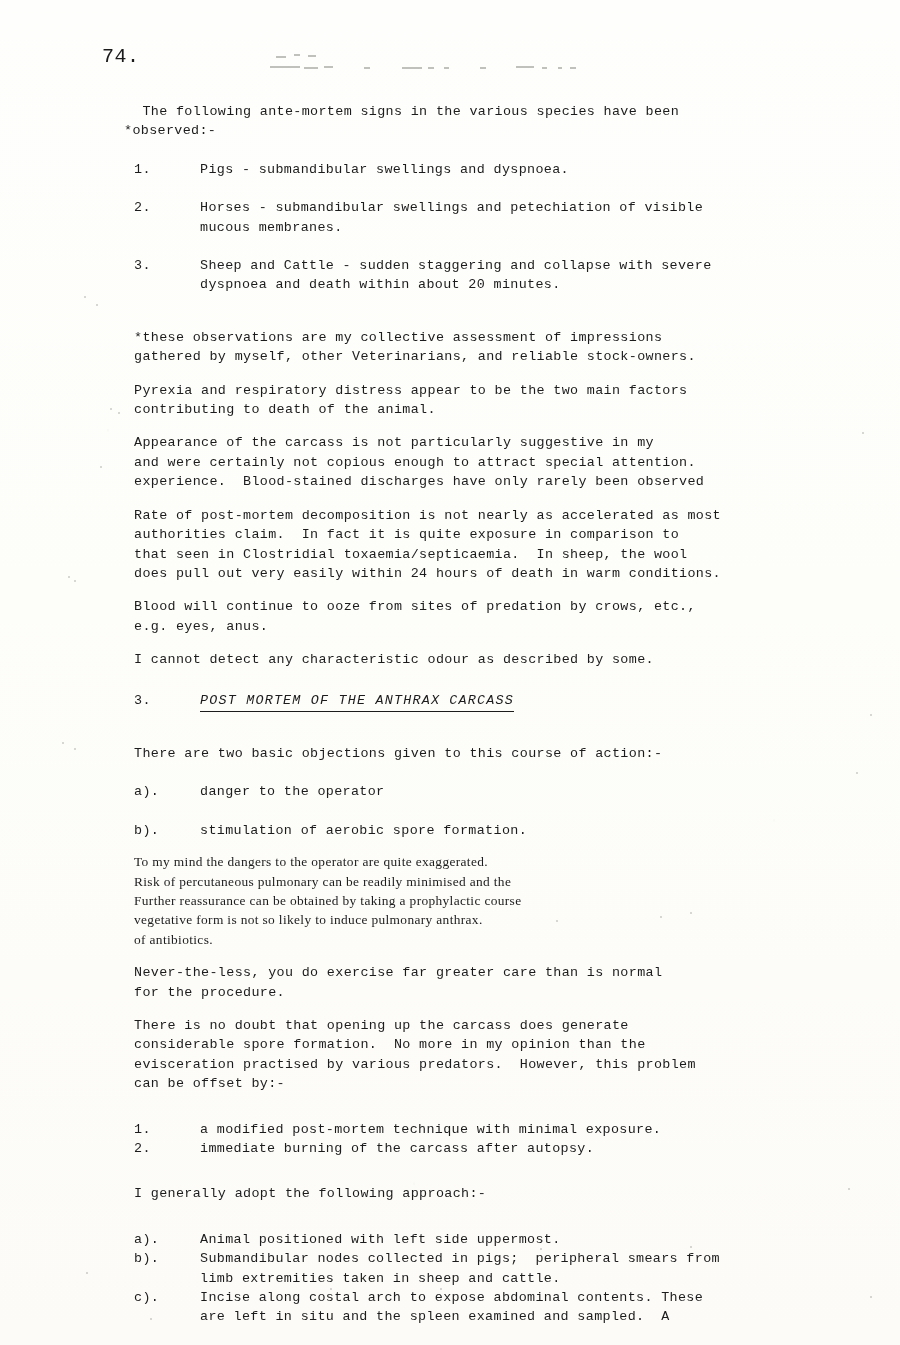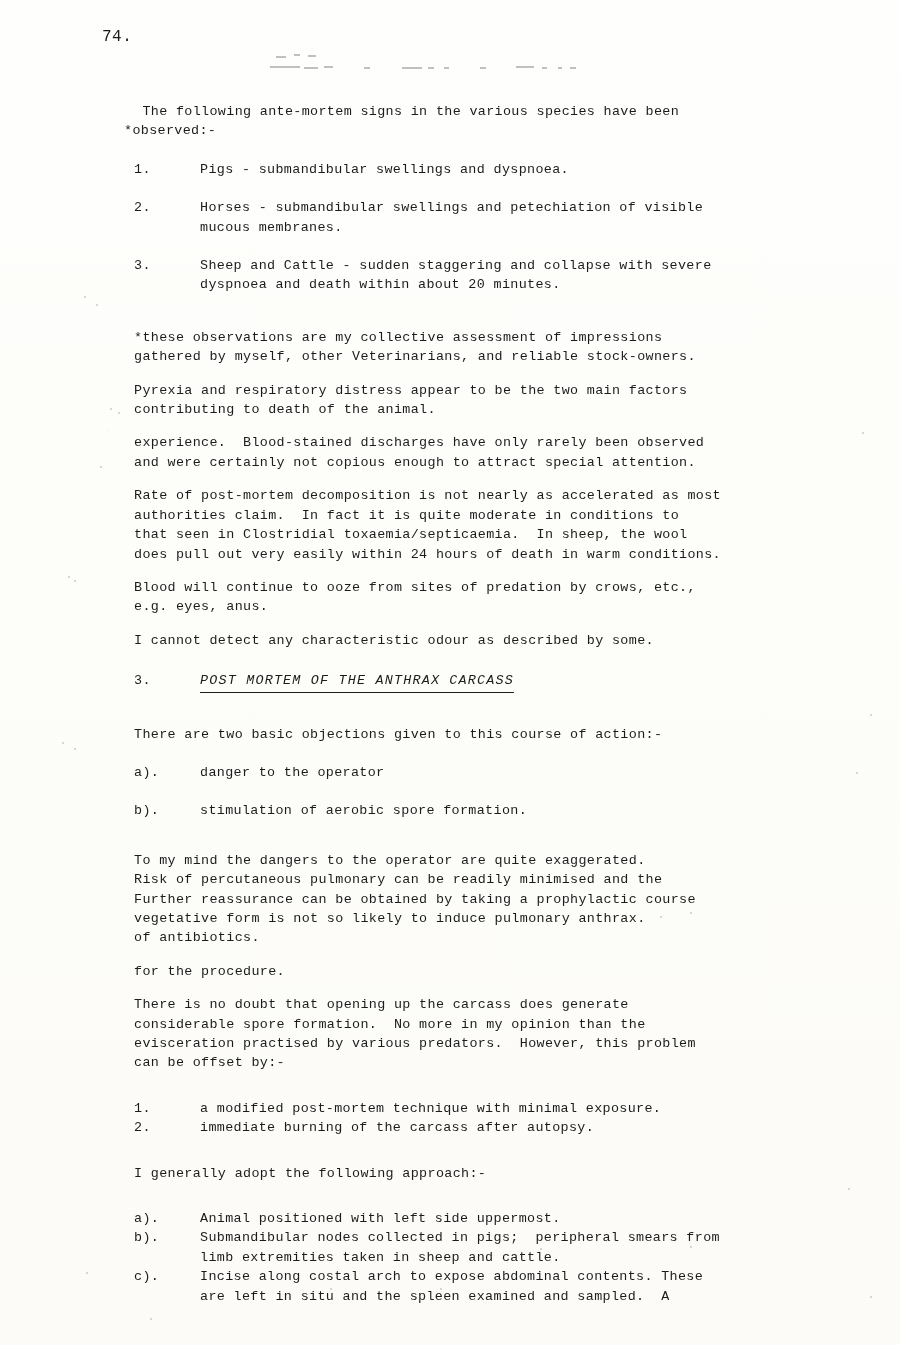--- a/index.html
+++ b/index.html
@@ -38,22 +38,22 @@
     position: absolute;
     background: #9a9a96;
     border-radius: 50%;
     opacity: .5;
   }
 
   
   #folio {
     position: absolute;
     left: 102px;
-    top: 28px;
-    font-size: 16px;
+    top: 45px;
+    font-size: 20px;
     letter-spacing: .5px;
     color: #1b1b1b;
     white-space: pre;
   }
 
   
   #artifact-band {
     position: absolute;
     left: 268px;
     top: 54px;
@@ -216,27 +216,28 @@
       <span class="ln">*these observations are my collective assessment of impressions</span>
       <span class="ln">gathered by myself, other Veterinarians, and reliable stock-owners.</span>
     </div>
 
     <div class="blk">
       <span class="ln">Pyrexia and respiratory distress appear to be the two main factors</span>
       <span class="ln">contributing to death of the animal.</span>
     </div>
 
     <div class="blk">
+      <span class="ln">Appearance of the carcass is not particularly suggestive in my</span>
+      <span class="ln">and were certainly not copious enough to attract special attention.</span>
       <span class="ln">experience.  Blood-stained discharges have only rarely been observed</span>
-      <span class="ln">and were certainly not copious enough to attract special attention.</span>
     </div>
 
     <div class="blk">
       <span class="ln">Rate of post-mortem decomposition is not nearly as accelerated as most</span>
-      <span class="ln">authorities claim.  In fact it is quite moderate in conditions to</span>
+      <span class="ln">authorities claim.  In fact it is quite exposure in comparison to</span>
       <span class="ln">that seen in Clostridial toxaemia/septicaemia.  In sheep, the wool</span>
       <span class="ln">does pull out very easily within 24 hours of death in warm conditions.</span>
     </div>
 
     <div class="blk">
       <span class="ln">Blood will continue to ooze from sites of predation by crows, etc.,</span>
       <span class="ln">e.g. eyes, anus.</span>
     </div>
 
     <div class="blk">
@@ -258,29 +259,30 @@
       <div class="row">
         <span class="mark">a).</span>
         <span class="txt">danger to the operator</span>
       </div>
       <div class="row gap-row">
         <span class="mark">b).</span>
         <span class="txt">stimulation of aerobic spore formation.</span>
       </div>
     </div>
 
-    <div class="blk" style="margin-top:30px;">
+    <div class="blk" style="margin-top:12px;font-family:Liberation Serif, serif;">
       <span class="ln">To my mind the dangers to the operator are quite exaggerated.</span>
       <span class="ln">Risk of percutaneous pulmonary can be readily minimised and the</span>
       <span class="ln">Further reassurance can be obtained by taking a prophylactic course</span>
       <span class="ln">vegetative form is not so likely to induce pulmonary anthrax.</span>
       <span class="ln">of antibiotics.</span>
     </div>
 
     <div class="blk">
+      <span class="ln">Never-the-less, you do exercise far greater care than is normal</span>
       <span class="ln">for the procedure.</span>
     </div>
 
     <div class="blk">
       <span class="ln">There is no doubt that opening up the carcass does generate</span>
       <span class="ln">considerable spore formation.  No more in my opinion than the</span>
       <span class="ln">evisceration practised by various predators.  However, this problem</span>
       <span class="ln">can be offset by:-</span>
     </div>
 

